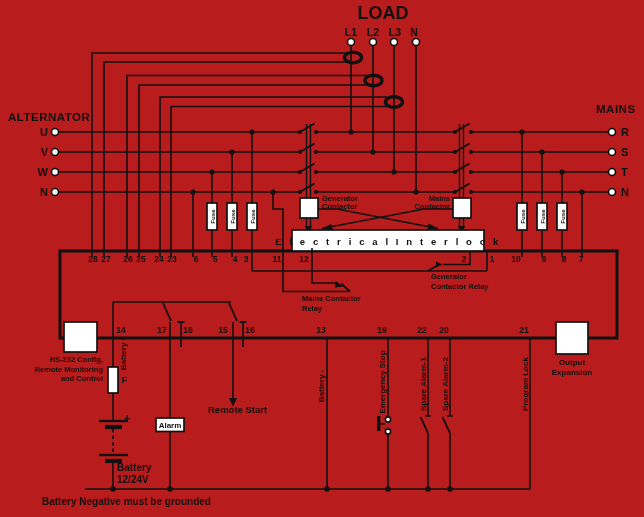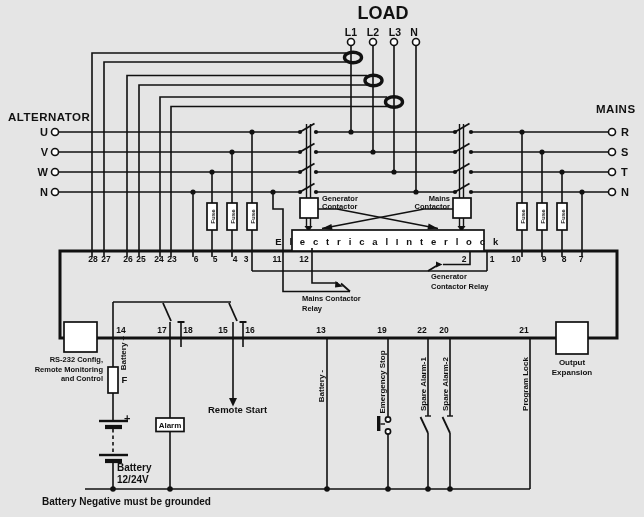--- a/index.html
+++ b/index.html
@@ -1,16 +1,16 @@
 <!DOCTYPE html>
 <html><head>
 <meta charset="utf-8">
 <style>
   html,body{margin:0;padding:0;background:#fff;}
-  .canvas{width:644px;height:517px;background:#e5e5e5;position:relative;font-family:"Liberation Sans",sans-serif;}
+  .canvas{width:644px;height:517px;background:#b91c1c;position:relative;font-family:"Liberation Sans",sans-serif;}
   svg{display:block;}
   text{font-family:"Liberation Sans",sans-serif;fill:#111;font-weight:bold;}
   .t18{font-size:18px;}
   .t115{font-size:11.5px;letter-spacing:.5px;}
   .t11{font-size:11px;}
   .t105{font-size:10.5px;}
   .t10{font-size:10px;}
   .t95{font-size:9.5px;}
   .t85{font-size:8.5px;}
   .t8{font-size:8px;}

